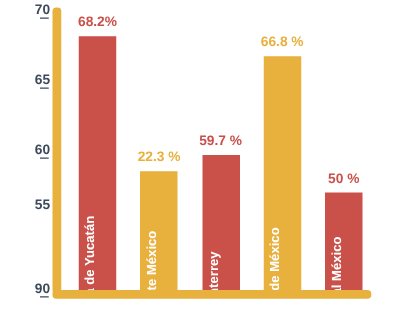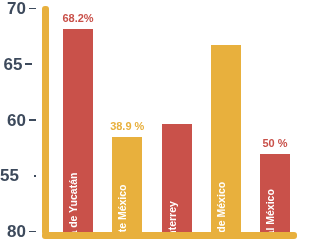--- a/index.html
+++ b/index.html
@@ -16,32 +16,33 @@
   #chart-root {
     position: relative;
     width: 300px;
     height: 249px;
     background: #ffffff;
   }
 
   
   .ytick {
     position: absolute;
-    left: 0;
+    left: 16px;
     width: 36px;
     height: 14px;
     margin-top: -7px;
     display: flex;
     align-items: center;
     justify-content: flex-end;
     color: #3d4a5c;
-    font-size: 17px;
+    font-size: 11px;
     font-weight: 700;
     letter-spacing: 0px;
     white-space: nowrap;
+    flex-direction: column;
   }
   .ytick .num { display: inline-block; }
   .ytick .dash {
     display: inline-block;
     width: 7px;
     height: 1.6px;
     background: #3d4a5c;
     margin-left: 3px;
     margin-bottom: 1px;
   }
@@ -114,21 +115,21 @@
 </head>
 <body>
 
 <div id="chart-root">
 
   <div class="axis-y" style="top: 6px; height: 229px;"></div>
   <div class="axis-x" style="top: 232px; width: 255px;"></div>
 
   <div id="yticks-layer">
       <div class="ytick" style="top: 232px;">
-        <span class="num">80</span>
+        <span class="num">90</span>
         <span class="dash"></span>
       </div>
       <div class="ytick" style="top: 176.25px; gap: 12px;">
         <span class="num">55</span>
         <span class="dash"></span>
       </div>
       <div class="ytick" style="top: 120.5px; justify-content: flex-end;">
         <span class="num">60</span>
         <span class="dash"></span>
       </div>
@@ -147,31 +148,33 @@
         <div class="bar-slot" style="left: 14px; width: 30px; height: 232px;">
           <div class="bar" style="height: 202.93px; background: rgb(201, 81, 74);">
             <div class="bar-label-inside">Península de Yucatán</div>
           </div>
           <div class="bar-value" style="color: rgb(201, 81, 74); bottom: 207.93px;">68.2%</div>
         </div>
         <div class="bar-slot" style="left: 63.25px; width: 30px; height: 232px;">
           <div class="bar" style="height: 94.775px; background: rgb(232, 176, 61);">
             <div class="bar-label-inside">Noroeste México</div>
           </div>
-          <div class="bar-value" style="color: rgb(232, 176, 61); bottom: 99.775px;">38.9 %</div>
+          <div class="bar-value" style="color: rgb(232, 176, 61); bottom: 99.775px;">22.3 %</div>
         </div>
         <div class="bar-slot" style="left: 112.5px; width: 30px; height: 232px;">
           <div class="bar" style="height: 108.155px; background: rgb(201, 81, 74);">
             <div class="bar-label-inside">Monterrey</div>
           </div>
+          <div class="bar-value" style="color: rgb(201, 81, 74); bottom: 113.155px;">59.7 %</div>
         </div>
         <div class="bar-slot" style="left: 161.75px; width: 30px; height: 232px;">
           <div class="bar" style="height: 187.32px; background: rgb(232, 176, 61);">
             <div class="bar-label-inside">Ciudad de México</div>
           </div>
+          <div class="bar-value" style="color: rgb(232, 176, 61); bottom: 192.32px;">66.8 %</div>
         </div>
         <div class="bar-slot" style="left: 211px; width: 30px; height: 232px;">
           <div class="bar" style="height: 78.05px; background: rgb(201, 81, 74);">
             <div class="bar-label-inside">Central México</div>
           </div>
           <div class="bar-value" style="color: rgb(201, 81, 74); bottom: 83.05px;">50 %</div>
         </div>
       </div>
   </div>
 

